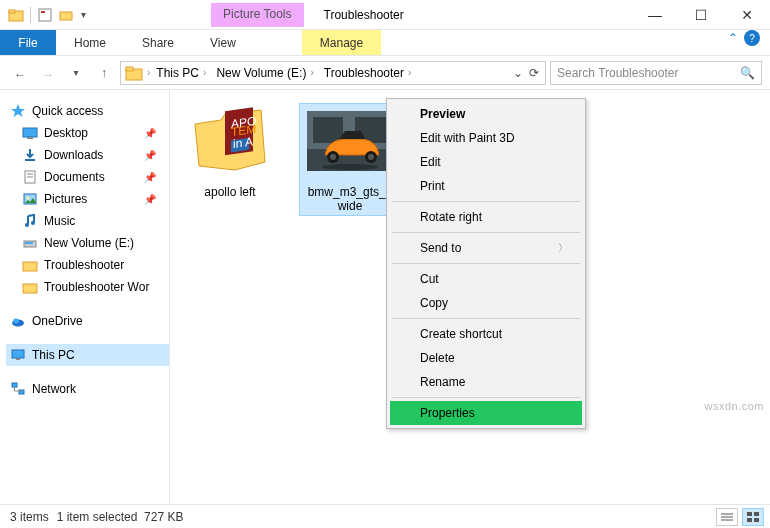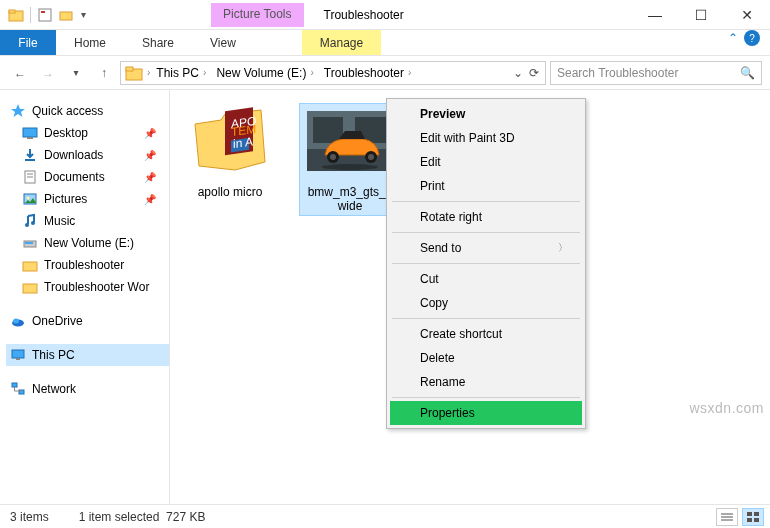--- a/index.html
+++ b/index.html
@@ -47,26 +47,26 @@
 .folder-svg { width:78px; height:70px; }
 .car-svg { width:86px; height:60px; }
 
 .ctxmenu { position:absolute; left:386px; top:98px; width:200px; background:#f2f2f2; border:1px solid #bababa; box-shadow:2px 2px 4px rgba(0,0,0,.2); padding:3px; }
 .ctx-item { height:24px; display:flex; align-items:center; padding:0 14px 0 30px; color:#000; }
 .ctx-item.bold { font-weight:600; }
 .ctx-item.highlight { background:#22c55e; }
 .ctx-sep { height:1px; background:#d0d0d0; margin:3px 2px; }
 .ctx-arrow { margin-left:auto; color:#555; font-size:10px;}
 
-.statusbar { height:24px; border-top:1px solid #e5e5e5; display:flex; align-items:center; padding:0 10px; gap:30px; color:#333; position:absolute; bottom:0; left:0; right:0; background:#fff;}
+.statusbar { height:24px; border-top:1px solid #e5e5e5; display:flex; align-items:center; padding:0 10px; gap:8px; color:#333; position:absolute; bottom:0; left:0; right:0; background:#fff;}
 .stat-right { position:absolute; right:6px; display:flex; gap:4px;}
 .view-btn { width:22px; height:18px; border:1px solid #ccc; display:flex; align-items:center; justify-content:center; }
 .view-btn.active { background:#cce8ff; border-color:#99d1ff;}
 
-.watermark { position:absolute; right:6px; top: 400px; color:#bbb; font-size:14px; letter-spacing:.5px; pointer-events:none;}
+.watermark { position:absolute; right:6px; top: 400px; color:#bbb; font-size:11px; letter-spacing:.5px; pointer-events:none;}
 
 svg { display:block; }
 </style>
 </head>
 <body>
 
 <div class="titlebar">
   <div class="qat">
     <span class="qat-icon">
       <svg viewBox="0 0 16 16">
@@ -272,21 +272,21 @@
       <div class="thumb">
         <svg class="folder-svg" viewBox="0 0 78 70">
           <path d="M4 18 L30 14 L34 8 L70 4 L74 56 L44 64 L8 60 Z" fill="#ffd76b" stroke="#d89a20"></path>
           <rect x="34" y="10" width="28" height="44" fill="#8b1a1a" transform="skewY(-8)"></rect>
           <text x="40" y="28" fill="#fff" font-size="7" transform="skewY(-8)">APO</text>
           <text x="40" y="36" fill="#ff8c00" font-size="6" transform="skewY(-8)">TEM</text>
           <rect x="40" y="40" width="18" height="12" fill="#2b6cb0" transform="skewY(-8)"></rect>
           <text x="42" y="48" fill="#fff" font-size="5" transform="skewY(-8)">in A</text>
         </svg>
       </div>
-      <div class="label">apollo micro</div>
+      <div class="label">apollo left</div>
     </div>
 
     <div class="item sel">
       <div class="thumb">
         <svg class="car-svg" viewBox="0 0 86 60">
           <rect x="0" y="0" width="86" height="60" fill="#5a6a72"></rect>
           <rect x="0" y="38" width="86" height="22" fill="#3a454b"></rect>
           <rect x="6" y="6" width="30" height="26" fill="#2a3438" opacity=".8"></rect>
           <rect x="48" y="6" width="32" height="26" fill="#2a3438" opacity=".8"></rect>
           <ellipse cx="43" cy="56" rx="28" ry="3" fill="#000" opacity=".3"></ellipse>

